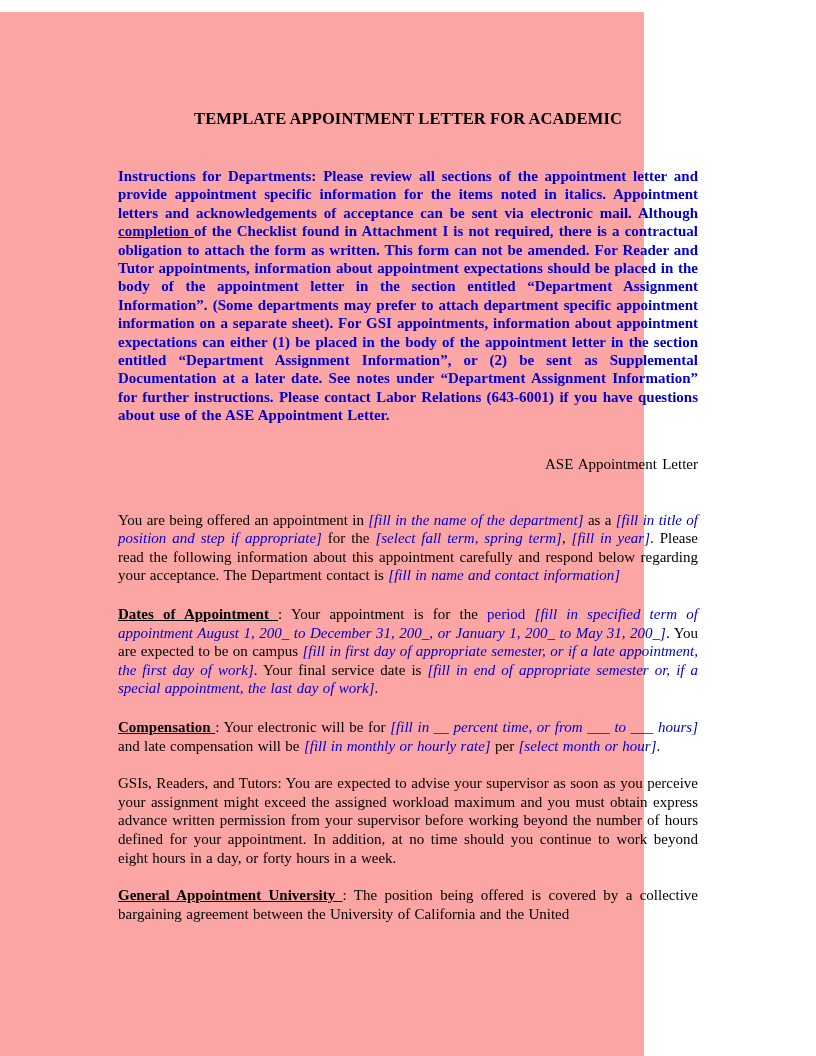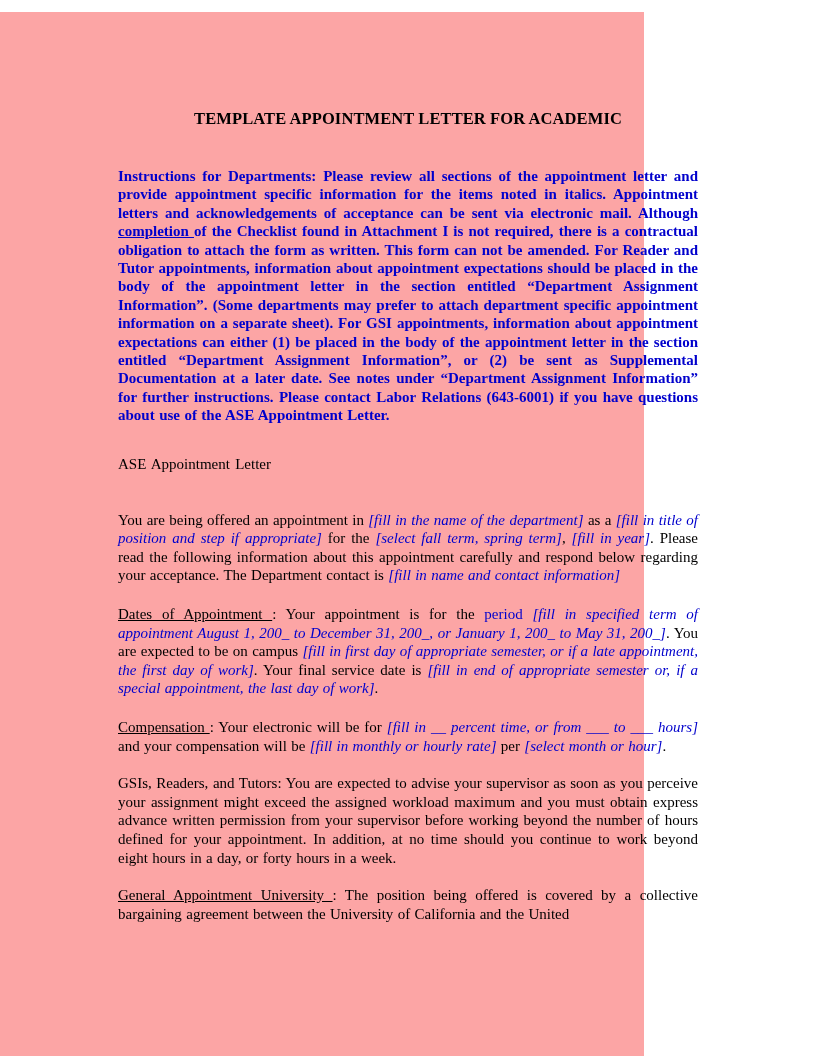--- a/index.html
+++ b/index.html
@@ -55,21 +55,21 @@
     line-height: 18.4px;
     text-align: justify;
     text-justify: inter-word;
     word-spacing: 0.7px;
   }
   .instructions u {
   }
 
   
   .sub-heading {
-    text-align: left;
+    text-align: right;
     font-size: 15px;
     line-height: 18px;
     margin-top: 30px;
     color: #000000;
     word-spacing: 1.5px;
   }
 
   
   .para {
     font-size: 15px;
@@ -85,21 +85,21 @@
 
   .fill {
     color: #0000CC;
     font-style: italic;
   }
   .blue-plain {
     color: #0000CC;
     font-style: normal;
   }
   .hdr {
-    font-weight: normal;
+    font-weight: bold;
     text-decoration: underline;
   }
   .note-line {
     font-size: 15px;
     line-height: 18.6px;
     color: #0000CC;
     font-style: italic;
     margin-top: 21px;
   }
 </style>
@@ -114,21 +114,21 @@
     </h1>
 
     <p class="instructions"><span>Instructions  for Departments:  Please review all sections of the appointment  letter and provide  appointment  specific information  for the items noted in italics.  Appointment  letters and acknowledgements  of acceptance can be sent via electronic mail.   Although  </span><u>completion </u><span> of the Checklist found  in Attachment  I is not required, there is a contractual  obligation  to attach the form  as written.   This form  can not be amended.  For Reader and Tutor  appointments,  information  about appointment  expectations should  be placed in the body  of the appointment  letter in the section entitled “Department  Assignment Information”.   (Some departments  may prefer to attach department  specific appointment  information  on a separate sheet).  For GSI appointments,  information  about appointment  expectations can either (1) be placed in the body of the appointment  letter in the section entitled “Department Assignment  Information”,   or (2) be sent as Supplemental  Documentation  at a later date.  See notes under “Department  Assignment  Information”  for further instructions.   Please contact Labor  Relations (643-6001) if you have questions  about use of the ASE Appointment  Letter.</span></p>
 
     <p class="sub-heading">ASE Appointment  Letter</p>
 
     <p class="para first-body"><span>You are being  offered  an appointment  in </span><span class="fill">[fill in the name of the department]</span><span> as a </span><span class="fill">[fill in title of position and step if appropriate]</span><span> for  the </span><span class="fill">[select fall term, spring term]</span><span>, </span><span class="fill">[fill in year]</span><span>.  Please read the following  information  about this appointment  carefully  and respond below regarding  your acceptance.  The Department  contact is </span><span class="fill">[fill in name and contact information]</span></p>
 
     <p class="para gap-lg"><span class="hdr">Dates of Appointment </span><span>:   Your appointment  is for the </span><span class="blue-plain">period</span><span> </span><span class="fill">[fill in specified term of appointment August 1, 200_ to December 31, 200_, or January 1, 200_ to May 31, 200_]</span><span>. You are expected to be on campus </span><span class="fill">[fill in first day of appropriate semester, or if a late appointment, the first day of work]</span><span>.  Your final  service  date is </span><span class="fill">[fill in end of appropriate semester or, if a special appointment, the last day of work]</span><span>.</span></p>
 
-    <p class="para gap-lg"><span class="hdr">Compensation </span><span>:  Your electronic  will  be for </span><span class="fill">[fill in __ percent time, or from ___ to ___ hours]</span><span> and your compensation  will  be </span><span class="fill">[fill in monthly or hourly rate]</span><span> per </span><span class="fill">[select month or hour]</span><span>.</span></p>
+    <p class="para gap-lg"><span class="hdr">Compensation </span><span>:  Your electronic  will  be for </span><span class="fill">[fill in __ percent time, or from ___ to ___ hours]</span><span> and late compensation  will  be </span><span class="fill">[fill in monthly or hourly rate]</span><span> per </span><span class="fill">[select month or hour]</span><span>.</span></p>
 
     <p class="para gap-md">GSIs, Readers, and Tutors:  You are expected to advise  your supervisor  as soon as you perceive  your assignment  might  exceed the assigned  workload maximum   and you must obtain  express advance written  permission  from your supervisor  before working  beyond the number  of hours defined  for your appointment.   In addition,  at no time  should  you continue  to work beyond eight  hours in  a day, or forty  hours  in  a week.</p>
 
 
     <p class="para gap-md"><span class="hdr">General Appointment  University </span><span>:  The position  being  offered  is covered by a collective  bargaining  agreement  between  the University   of California  and the United</span></p>
 
   </div>
 </div>
 
 </body></html>

